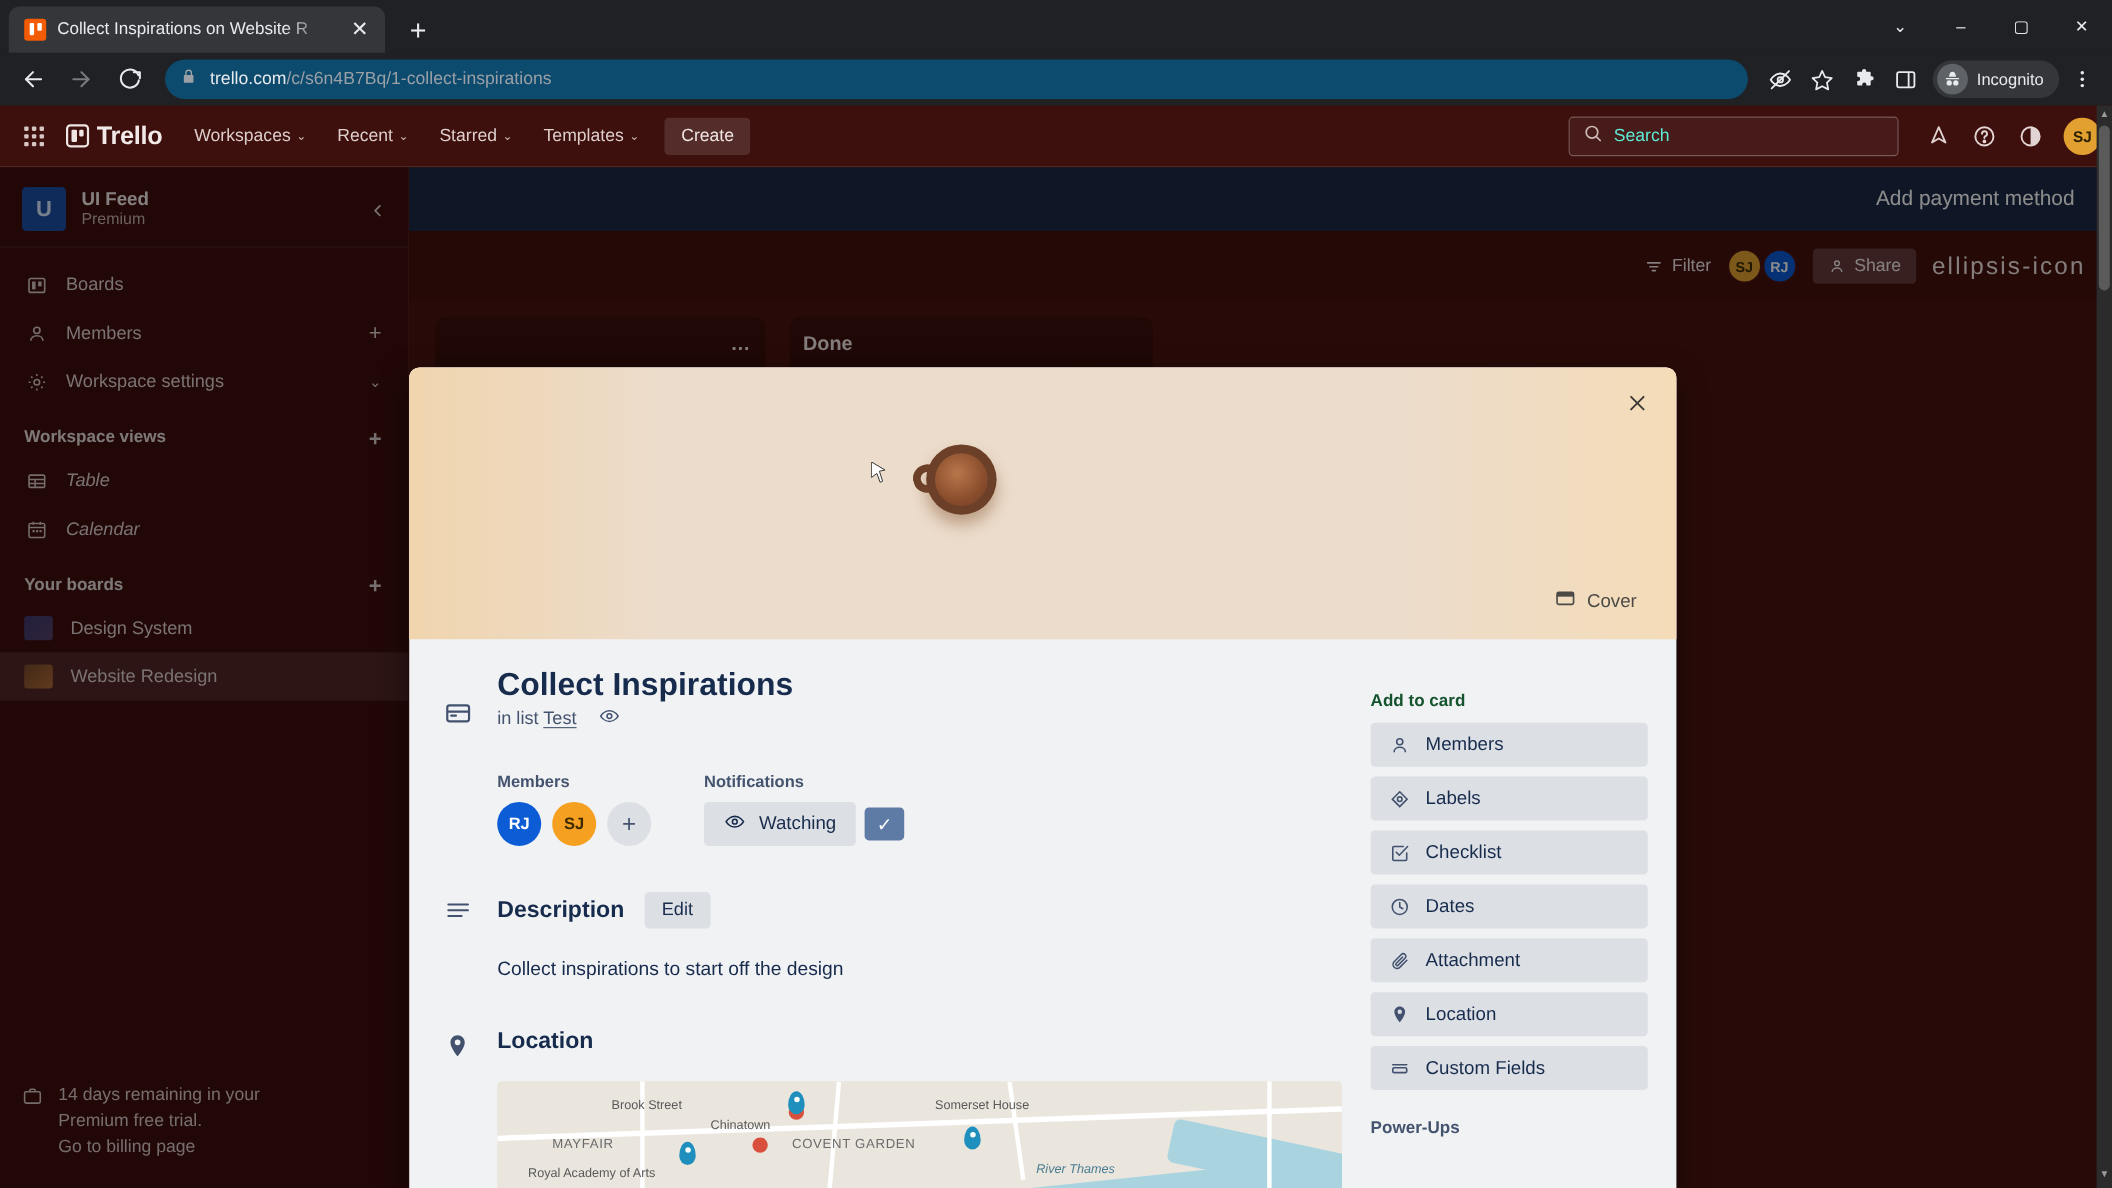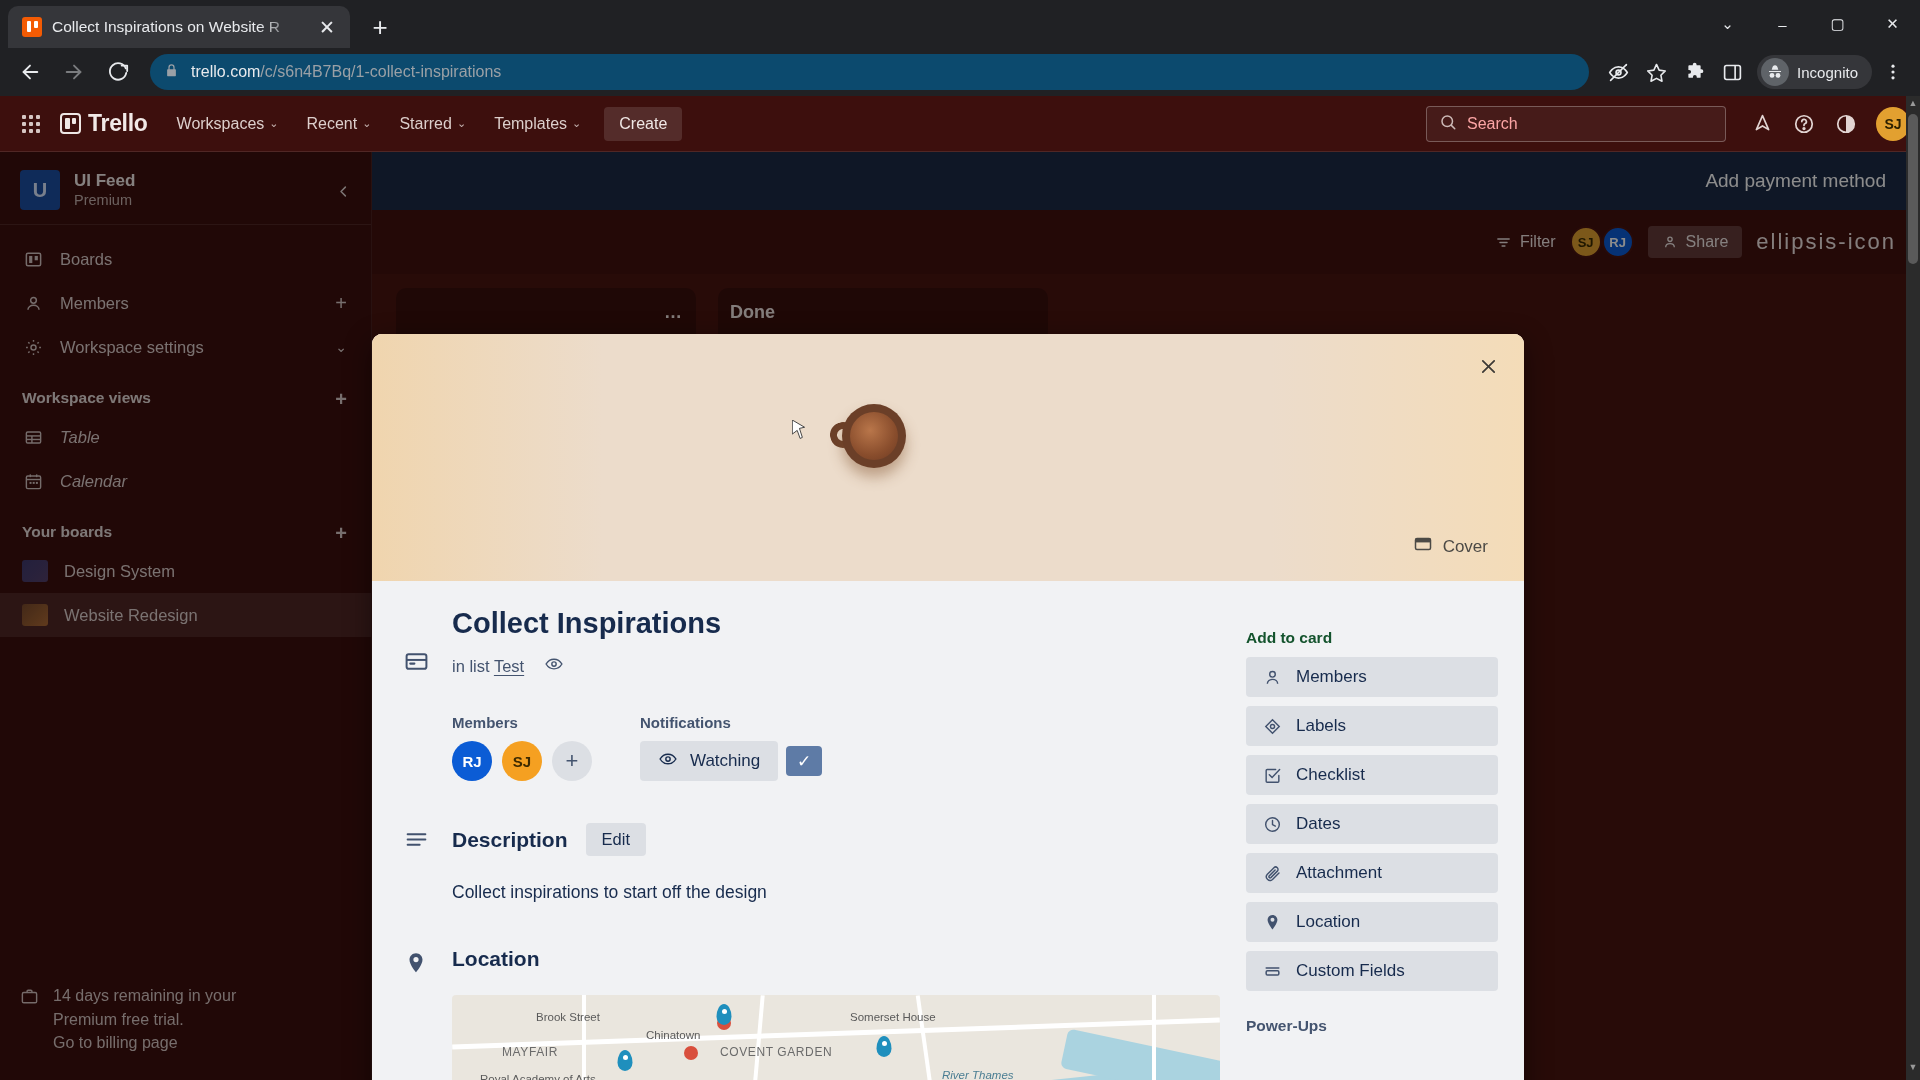--- a/index.html
+++ b/index.html
@@ -120,21 +120,21 @@
   .create-btn {
     height: 34px; padding: 0 15px; border-radius: 4px; background: rgba(255,255,255,.12);
     color: #f0e7e5; font-size: 16px; display: flex; align-items: center; margin-left: 6px;
   }
   .nav-spacer { flex: 1; }
   .search-box {
     width: 300px; height: 36px; border: 1px solid rgba(255,255,255,.28); border-radius: 4px;
     display: flex; align-items: center; gap: 10px; padding: 0 12px;
     background: rgba(255,255,255,.05); margin-right: 12px;
   }
-  .search-box .ph { color: #fca5a5; font-size: 16px; }
+  .search-box .ph { color: #5eead4; font-size: 16px; }
   .nav-icon-btn {
     width: 36px; height: 36px; border-radius: 4px; display: flex;
     align-items: center; justify-content: center; color: #e2d4d2;
   }
   .avatar-sm {
     width: 34px; height: 34px; border-radius: 50%; background: #e2a030; color: #2b2000;
     display: flex; align-items: center; justify-content: center;
     font-size: 14px; font-weight: bold; margin-left: 6px;
   }
 
@@ -253,21 +253,21 @@
   .cursor-arrow { position: absolute; left: 420px; top: 86px; width: 14px; height: 19px; }
 
   .modal-main { display: flex; padding: 26px 26px 0 26px; gap: 22px; }
   .col-left { flex: 1; min-width: 0; padding-left: 6px; }
   .col-right { width: 252px; flex: 0 0 252px; padding-top: 22px; }
 
   .title-row { display: flex; gap: 20px; align-items: flex-end; }
   .title-ico { width: 28px; color: #42526e; padding-top: 6px; flex: 0 0 auto; }
   .card-title { font-size: 29px; font-weight: 600; color: #172b4d; line-height: 1.15; }
   .in-list {
-    margin-top: 14px; display: flex; align-items: center; gap: 20px;
+    margin-top: 1px; display: flex; align-items: center; gap: 20px;
     color: #44546f; font-size: 16.5px;
   }
   .in-list u { text-underline-offset: 3px; }
 
   .meta-row { display: flex; gap: 48px; margin: 36px 0 0 48px; }
   .meta-label { color: #44546f; font-size: 15px; font-weight: 600; margin-bottom: 10px; }
   .avatars { display: flex; gap: 10px; align-items: center; }
   .av {
     width: 40px; height: 40px; border-radius: 50%; color: #fff; font-size: 15px;
     font-weight: bold; display: flex; align-items: center; justify-content: center;
@@ -772,21 +772,21 @@
 
                   <div class="map-rd" style="left:700px;top:0;width:4px;height:200px"></div>
 
                   <span class="poi" style="left:272px;top:28px;background:#d94f3d"></span>
                   <span class="poi" style="left:239px;top:58px;background:#d94f3d"></span>
 
                   <span class="pin" style="left:272px;top:30px"></span>
                   <span class="pin" style="left:173px;top:76px"></span>
                   <span class="pin" style="left:432px;top:62px"></span>
 
-                  <span class="map-txt" style="left:84px;top:16px">Brook Street</span>
+                  <span class="map-txt" style="left:104px;top:16px">Brook Street</span>
                   <span class="map-txt" style="left:194px;top:34px">Chinatown</span>
                   <span class="map-txt" style="left:398px;top:16px">Somerset House</span>
                   <span class="map-txt cap" style="left:50px;top:50px">MAYFAIR</span>
                   <span class="map-txt cap" style="left:268px;top:50px">COVENT GARDEN</span>
                   <span class="map-txt" style="left:28px;top:78px">Royal Academy of Arts</span>
                   <span class="map-txt blue" style="left:490px;top:74px">River Thames</span>
 
                 </div>
               </div>
             </div>

